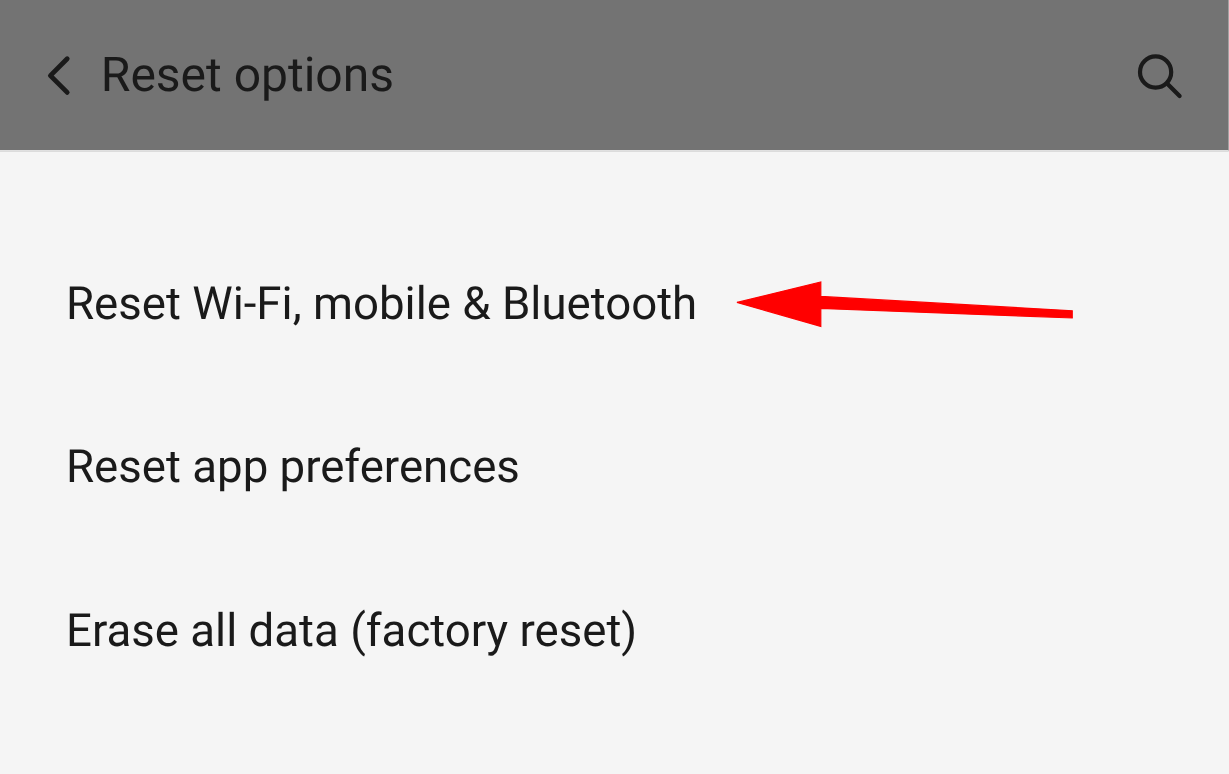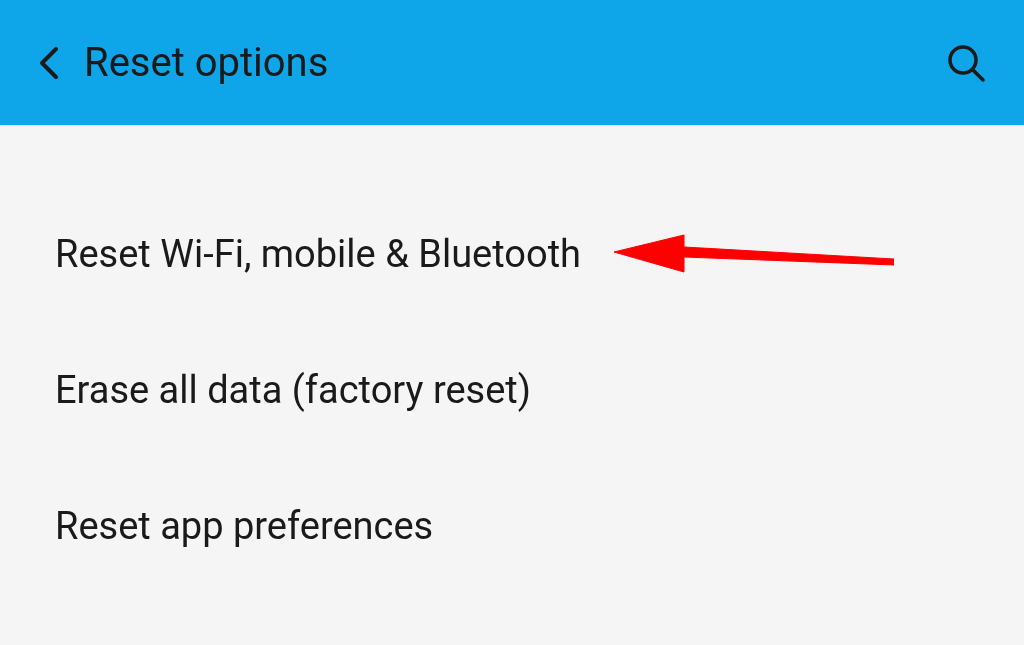--- a/index.html
+++ b/index.html
@@ -11,21 +11,21 @@
       font-family: -apple-system, BlinkMacSystemFont, 'Segoe UI', Roboto, sans-serif;
       background-color: #f5f5f5;
       width: 1024px;
       height: 645px;
       overflow: hidden;
     }
     .header {
       display: flex;
       align-items: center;
       padding: 24px 30px;
-      background-color: #0ea5e9;
+      background-color: #737373;
       border-bottom: 1px solid #e0e0e0;
       height: 126px;
     }
     .back-button {
       display: flex;
       align-items: center;
       justify-content: center;
       cursor: pointer;
       padding: 8px;
       margin-right: 16px;
@@ -102,18 +102,18 @@
       <svg viewBox="0 0 280 70">
         <defs>
           <marker id="arrowhead" markerWidth="1" markerHeight="1" refX="0" refY="0" orient="auto">
           </marker>
         </defs>
         <path d="M 280 42 L 70 30 L 70 18 L 0 35 L 70 55 L 70 40 L 280 48 Z" fill="#ff0000" stroke="#ff0000" stroke-width="1"></path>
       </svg>
     </div>
   </div>
   <div class="option-item">
-    <span class="option-label">Erase all data (factory reset)</span>
+    <span class="option-label">Reset app preferences</span>
   </div>
   <div class="option-item">
-    <span class="option-label">Reset app preferences</span>
+    <span class="option-label">Erase all data (factory reset)</span>
   </div>
 </div>
 
 </body></html>

